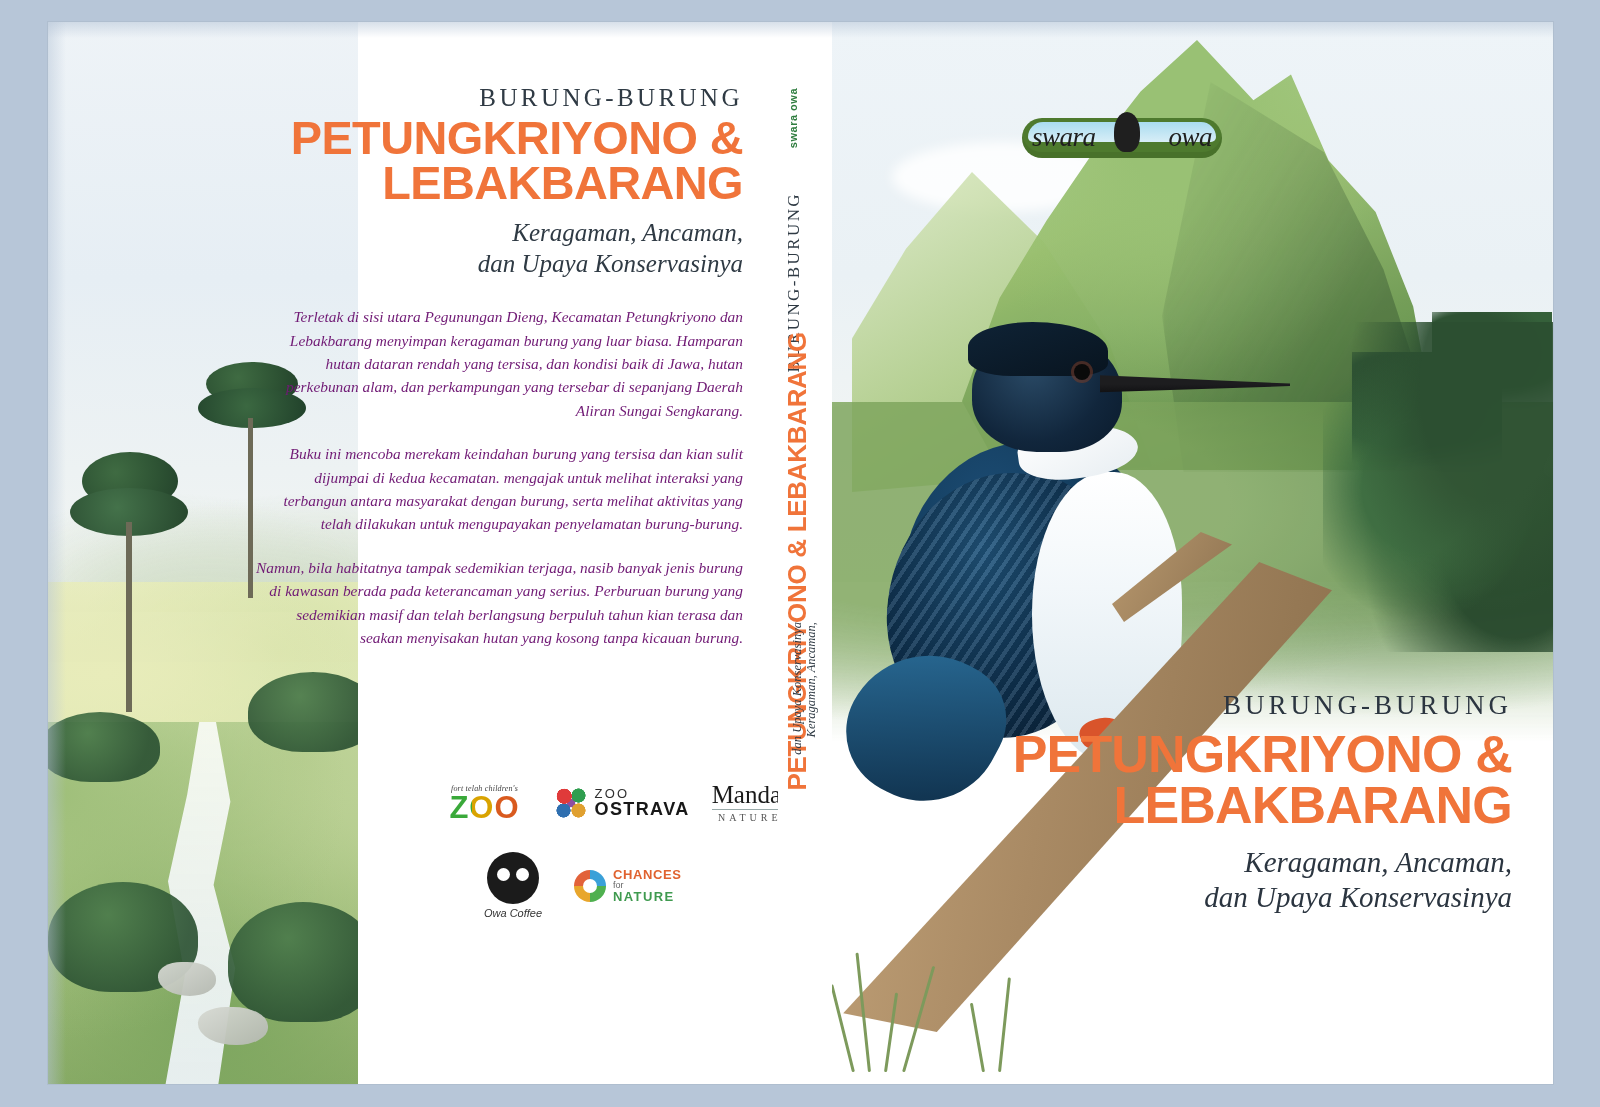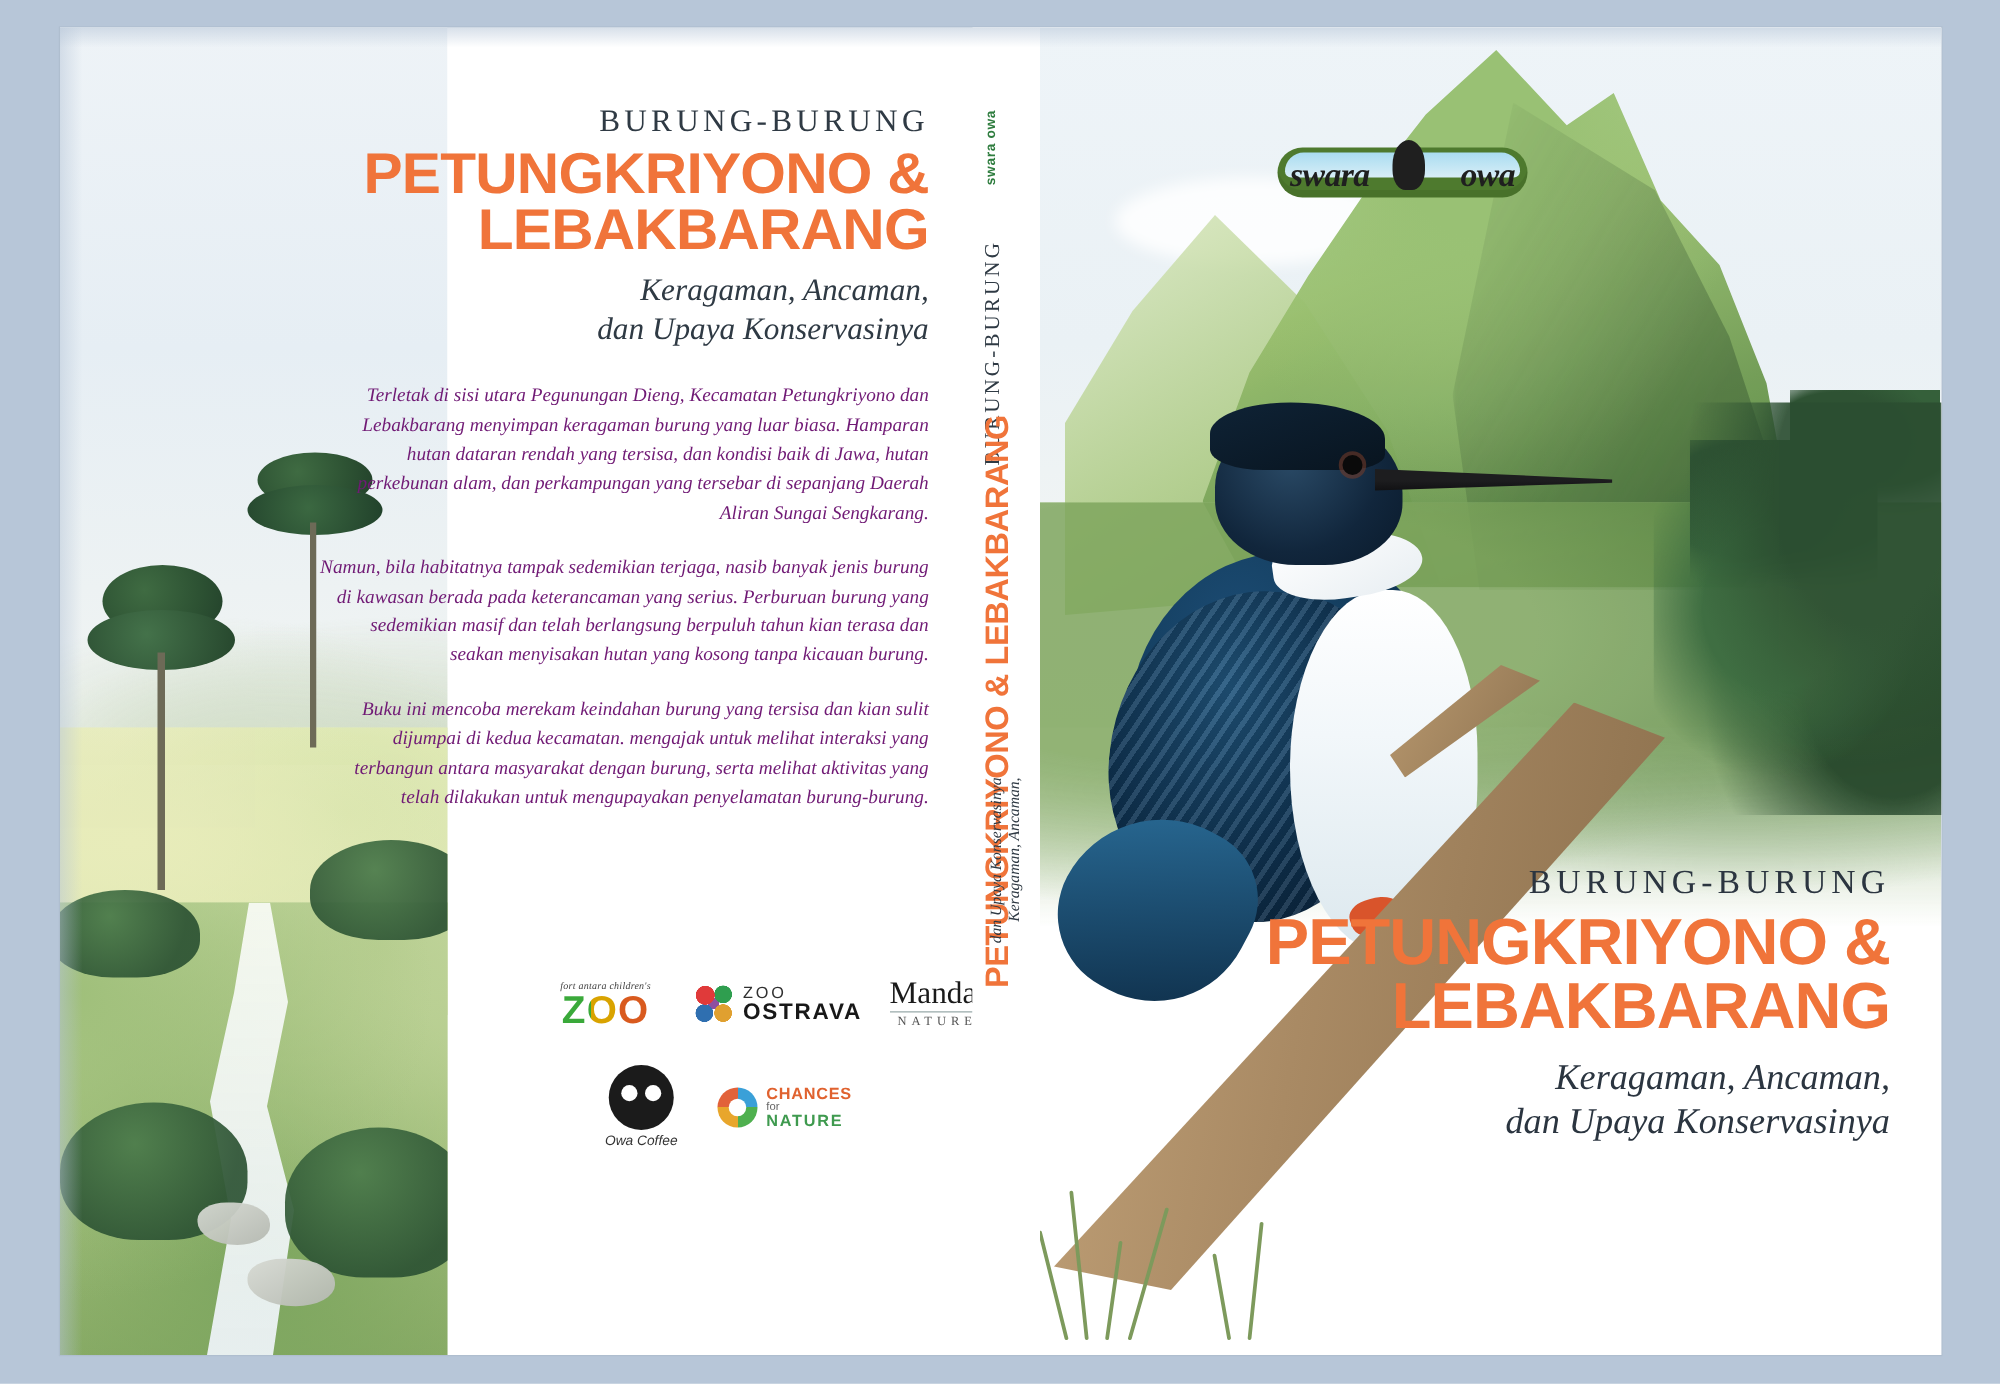--- a/index.html
+++ b/index.html
@@ -421,23 +421,23 @@
     position: absolute; left: 0; top: 8px; width: 200px; height: 40px;
     background: #4e7a2e; border-radius: 22px;
     box-shadow: inset 0 -6px 0 rgba(0,0,0,.07);
   }
   .swara .sky {
     position: absolute; left: 6px; top: 12px; width: 188px; height: 20px;
     background: linear-gradient(180deg,#a9dcf0,#d8eef7); border-radius: 18px 18px 6px 6px;
   }
   .swara .word {
     position: absolute; left: 10px; top: 12px; width: 180px; height: 34px;
-    font-family: "Liberation Serif", serif; font-weight: bold; font-style: italic;
+    font-family: "Liberation Serif", serif; font-weight: normal; font-style: italic;
     font-size: 27px; color: #1f1f1f; letter-spacing: -.5px;
-    display: flex; align-items: flex-end; justify-content: space-between;
+    display: flex; align-items: flex-start; justify-content: space-between;
   }
   .swara .gibbon {
     position: absolute; left: 92px; top: 2px; width: 26px; height: 40px;
     background: #1f1f1f; border-radius: 50% 50% 40% 40%;
   }
 
   
   .fc-title-block {
     position: absolute; left: 40px; top: 668px; width: 640px; text-align: right;
   }
@@ -497,27 +497,27 @@
       <p class="kicker">BURUNG-BURUNG</p>
       <div class="title-main">
         <div>PETUNGKRIYONO &amp;</div>
         <div>LEBAKBARANG</div>
       </div>
       <div class="subtitle">
         <div>Keragaman, Ancaman,</div>
         <div>dan Upaya Konservasinya</div>
       </div>
       <p class="blurb">Terletak di sisi utara Pegunungan Dieng, Kecamatan Petungkriyono dan Lebakbarang menyimpan keragaman burung yang luar biasa. Hamparan hutan dataran rendah yang tersisa, dan kondisi baik di Jawa, hutan perkebunan alam, dan perkampungan yang tersebar di sepanjang Daerah Aliran Sungai Sengkarang.</p>
+      <p class="blurb">Buku ini mencoba merekam keindahan burung yang tersisa dan kian sulit dijumpai di kedua kecamatan. mengajak untuk melihat interaksi yang terbangun antara masyarakat dengan burung, serta melihat aktivitas yang telah dilakukan untuk mengupayakan penyelamatan burung-burung.</p>
       <p class="blurb">Namun, bila habitatnya tampak sedemikian terjaga, nasib banyak jenis burung di kawasan berada pada keterancaman yang serius. Perburuan burung yang sedemikian masif dan telah berlangsung berpuluh tahun kian terasa dan seakan menyisakan hutan yang kosong tanpa kicauan burung.</p>
-      <p class="blurb">Buku ini mencoba merekam keindahan burung yang tersisa dan kian sulit dijumpai di kedua kecamatan. mengajak untuk melihat interaksi yang terbangun antara masyarakat dengan burung, serta melihat aktivitas yang telah dilakukan untuk mengupayakan penyelamatan burung-burung.</p>
     </div>
 
     <div class="logos-row">
       <div class="logo-fwz">
-        <div class="small">fort antara children's</div>
+        <div class="small">fort telah children's</div>
         <div class="zoo">ZOO</div>
       </div>
       <div class="logo-ostrava">
         <div class="ostrava-mark"></div>
         <div class="ostrava-text">
           <div class="l1">ZOO</div>
           <div class="l2">OSTRAVA</div>
         </div>
       </div>
       <div class="logo-mandai">

